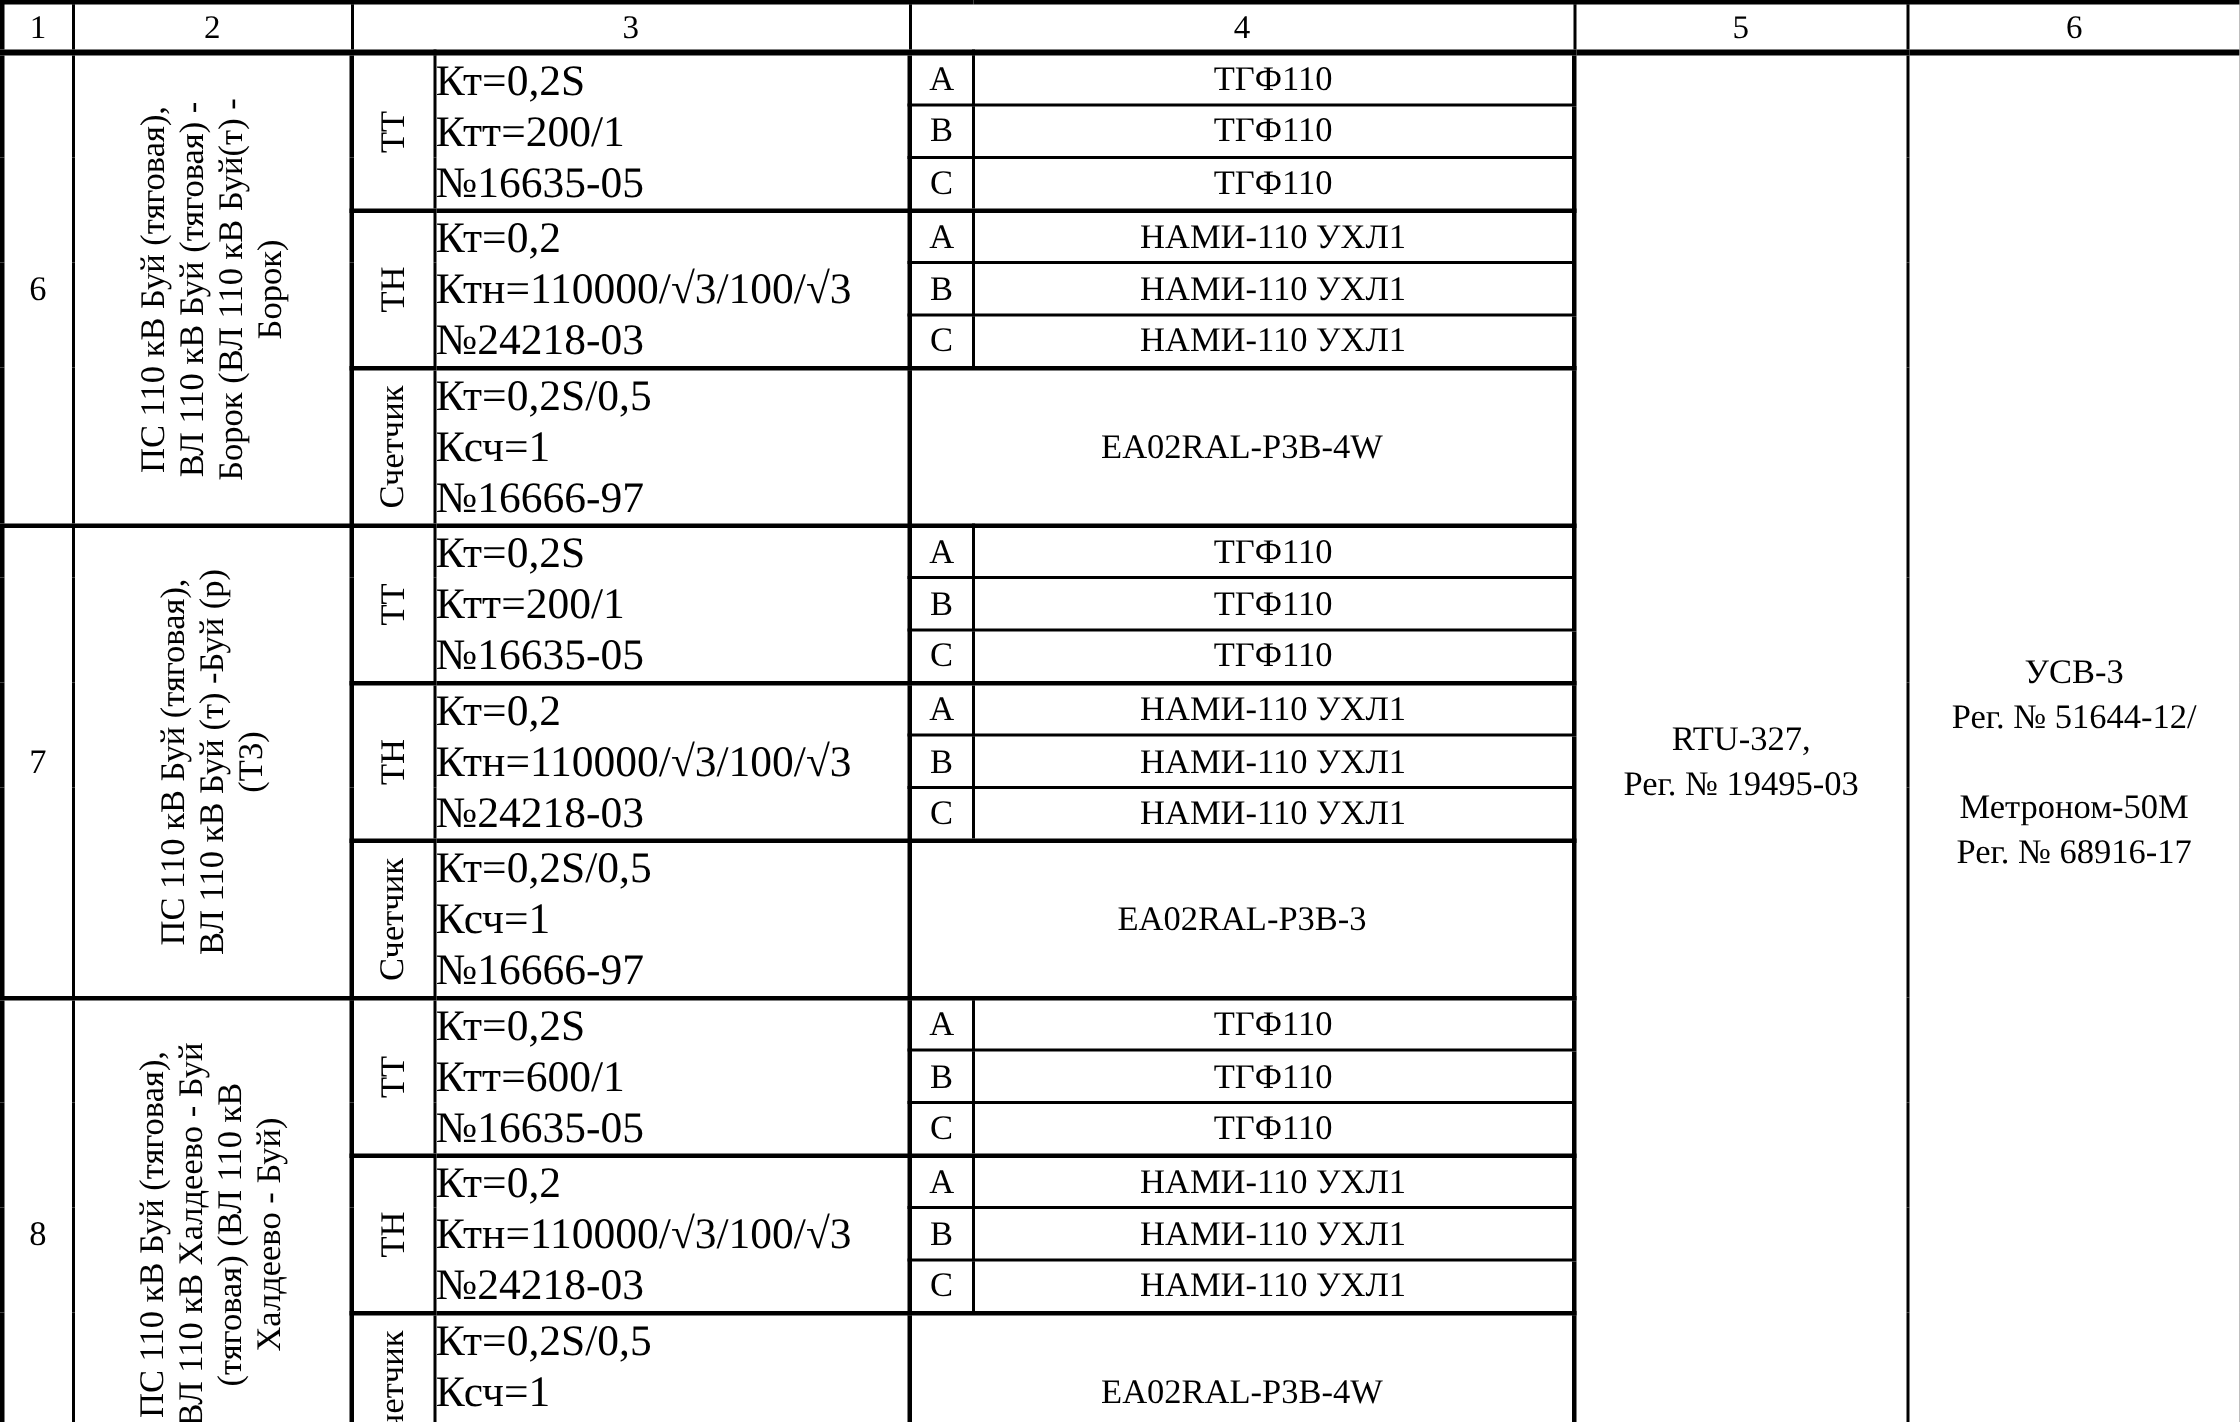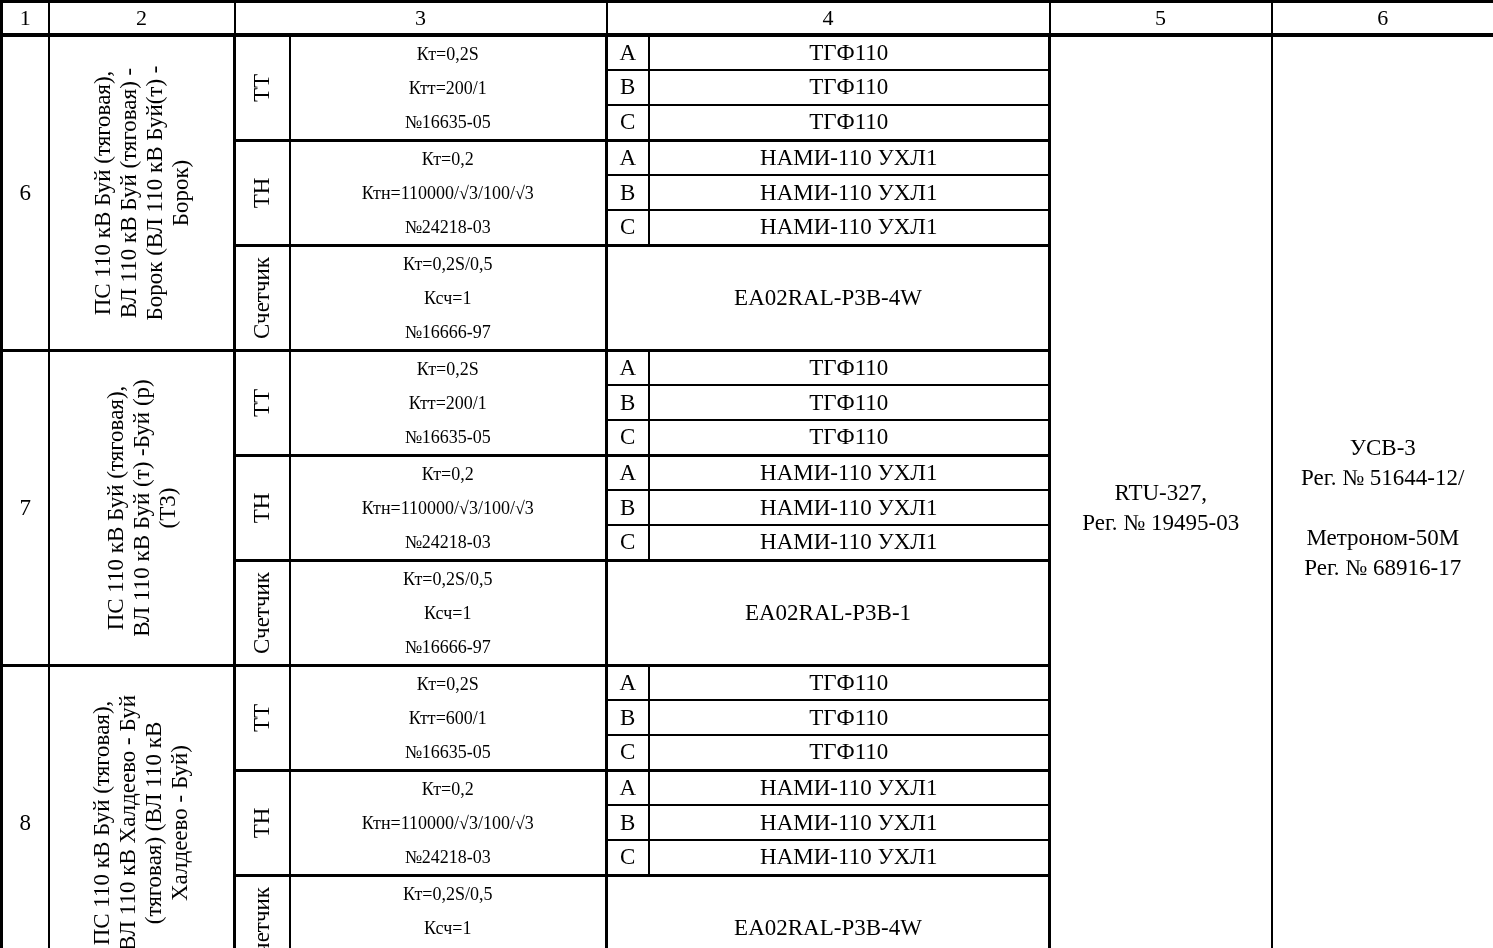--- a/index.html
+++ b/index.html
@@ -21,21 +21,21 @@
   th.last{border-right:none}
   tr.hd{height:33px}
   tr.ph{height:34px}
   tr.mt{height:101px}
   .bR2{border-right:2px solid #000}
   .bR3{border-right:3px solid #000}
   .bB2{border-bottom:2px solid #000}
   .bB3{border-bottom:3px solid #000}
   td.num{font-size:23px;text-align:center;vertical-align:middle}
   td.params{
-    font-size:18px;line-height:34px;text-align:center;vertical-align:middle;
+    font-size:29px;line-height:34px;text-align:left;vertical-align:middle;
     white-space:pre-line;
   }
   td.model,td.phase{font-size:23px;text-align:center;vertical-align:middle}
   td.wide{
     font-size:23px;line-height:30px;text-align:center;vertical-align:middle;
     white-space:pre-line;
   }
   td.vcell{position:relative}
   .vwrap{
     position:absolute;left:0;top:0;right:0;bottom:0;
@@ -190,21 +190,21 @@
   </tr>
   <tr class="mt">
     <td class="vcell bR2 bB3">
           <div class="vwrap">
             <div class="vtext">Счетчик</div>
           </div>
         </td>
     <td class="params bR3 bB3">Кт=0,2S/0,5
 Ксч=1
 №16666-97</td>
-    <td class="model bR3 bB3" colspan="2">EA02RAL-P3B-1</td>
+    <td class="model bR3 bB3" colspan="2">EA02RAL-P3B-3</td>
   </tr>
 
   <tr class="ph">
     <td class="num bR2" rowspan="7">8</td>
     <td class="vcell bR3" rowspan="7">
           <div class="vwrap">
             <div class="vtext">ПС 110 кВ Буй (тяговая),
 ВЛ 110 кВ Халдеево - Буй
 (тяговая) (ВЛ 110 кВ
 Халдеево - Буй)</div>

